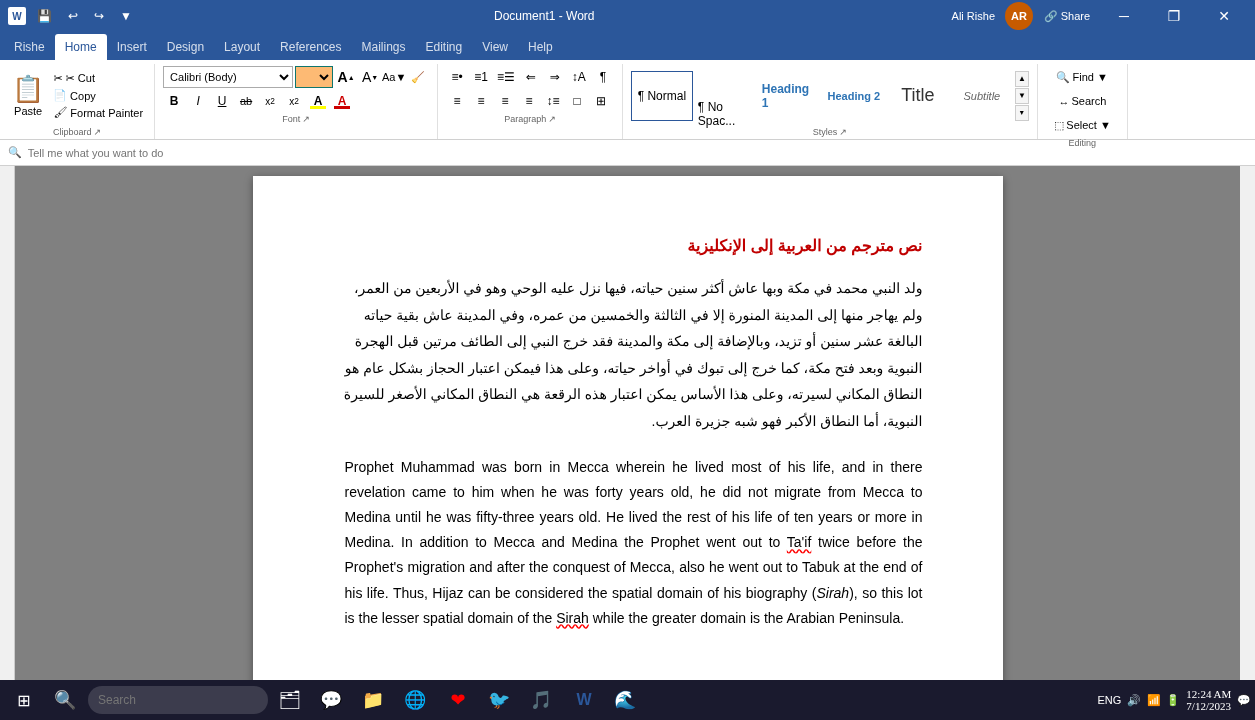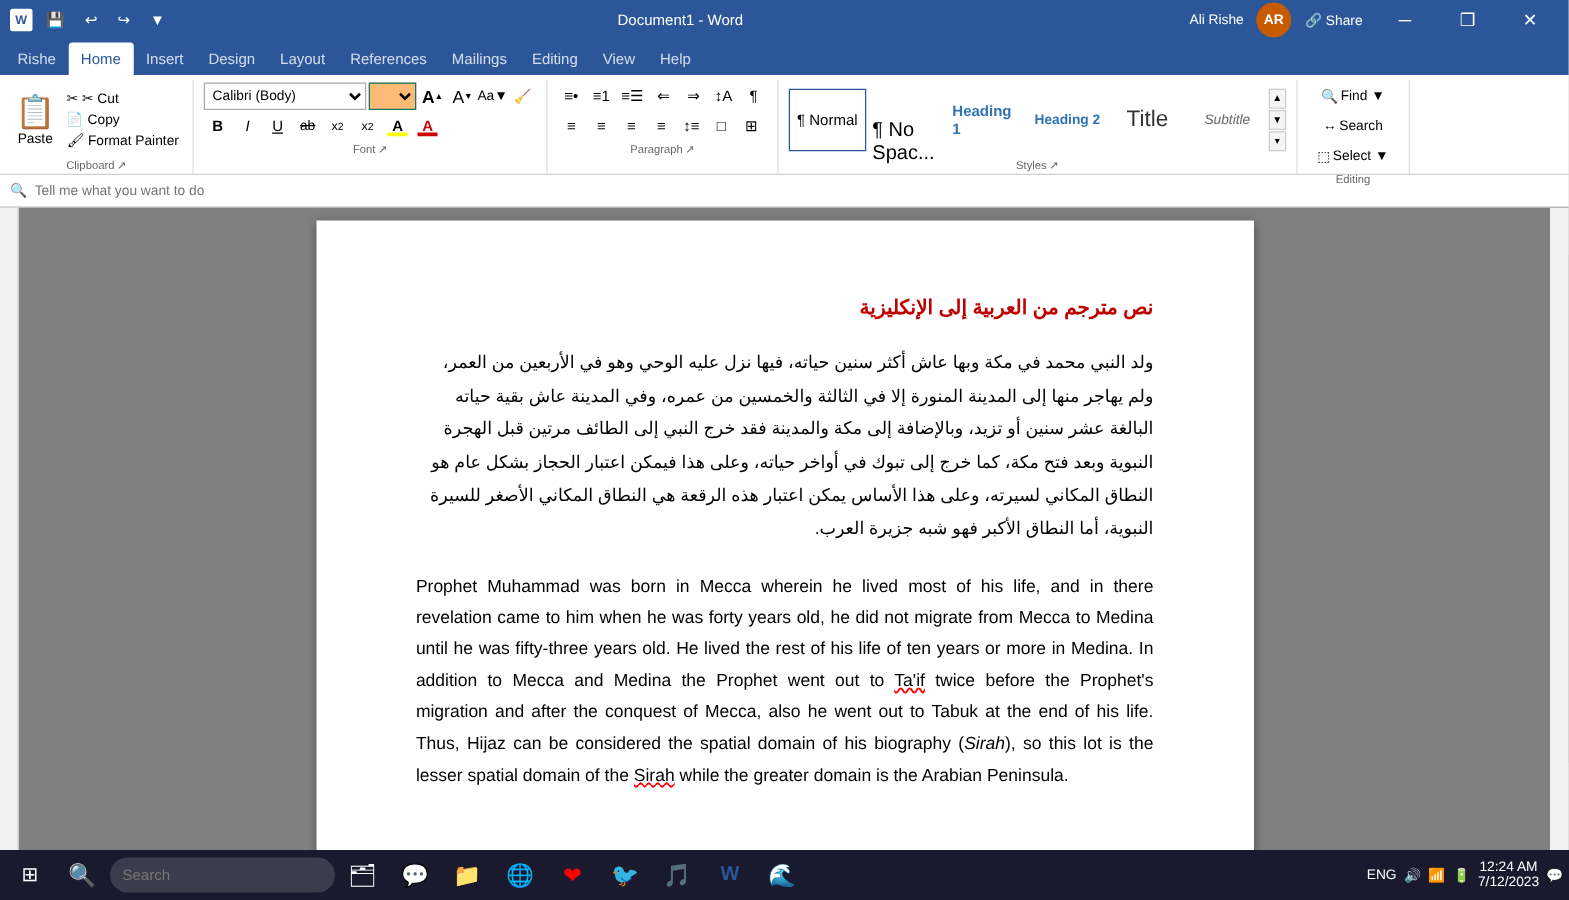--- a/index.html
+++ b/index.html
@@ -247,20 +247,21 @@
       color: #000;
       margin-bottom: 20px;
     }
 
     .doc-para-english {
       direction: ltr;
       text-align: justify;
       font-size: 14px;
       line-height: 1.8;
       color: #000;
+      margin-left: 12px;
     }
 
     
     .status-bar {
       height: 22px;
       background: #2b579a;
       color: white;
       display: flex;
       align-items: center;
       justify-content: space-between;
@@ -442,21 +443,21 @@
       <span style="cursor:pointer;">↗</span>
     </div>
   </div>
 
   <div class="ribbon-group" style="min-width:390px;">
     <div class="ribbon-group-content styles-gallery">
       <div class="style-item active">
         <div class="style-preview" style="font-size:12px;">¶ Normal</div>
       </div>
       <div class="style-item">
-        <div class="style-preview" style="font-size:16px;margin-top:36px;">¶ No Spac...</div>
+        <div class="style-preview" style="font-size:12px;margin-top:36px;">¶ No Spac...</div>
       </div>
       <div class="style-item">
         <div class="style-preview" style="color:#2e74b5; font-weight:bold; font-size:12px;">Heading 1</div>
       </div>
       <div class="style-item">
         <div class="style-preview" style="color:#2e74b5; font-size:11px; font-weight:bold;">Heading 2</div>
       </div>
       <div class="style-item">
         <div class="style-preview" style="font-size:18px; color:#333;">Title</div>
       </div>
@@ -545,19 +546,19 @@
   <button class="taskbar-btn" style="color:red;">❤</button>
   <button class="taskbar-btn" style="color:#1da1f2;">🐦</button>
   <button class="taskbar-btn" style="color:#1db954;">🎵</button>
   <button class="taskbar-btn" style="color:#2b579a;font-weight:bold;font-size:16px;">W</button>
   <button class="taskbar-btn" style="color:#0078d4;">🌊</button>
   <div class="taskbar-right">
     <span>ENG</span>
     <span>🔊</span>
     <span>📶</span>
     <span>🔋</span>
-    <div style="text-align:center;">
+    <div style="text-align:left;font-family:Liberation Serif, serif;">
       <div>12:24 AM</div>
       <div>7/12/2023</div>
     </div>
     <span>💬</span>
   </div>
 </div>
 
 </body></html>

